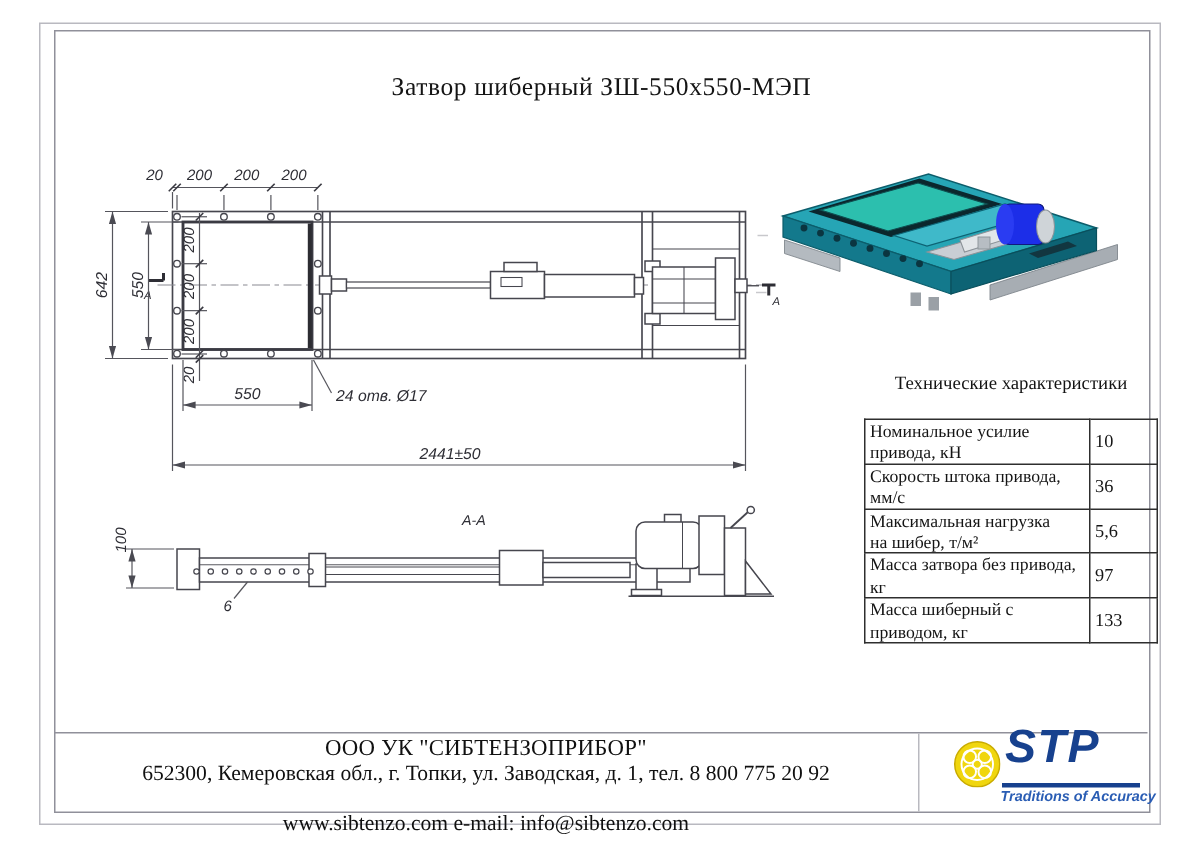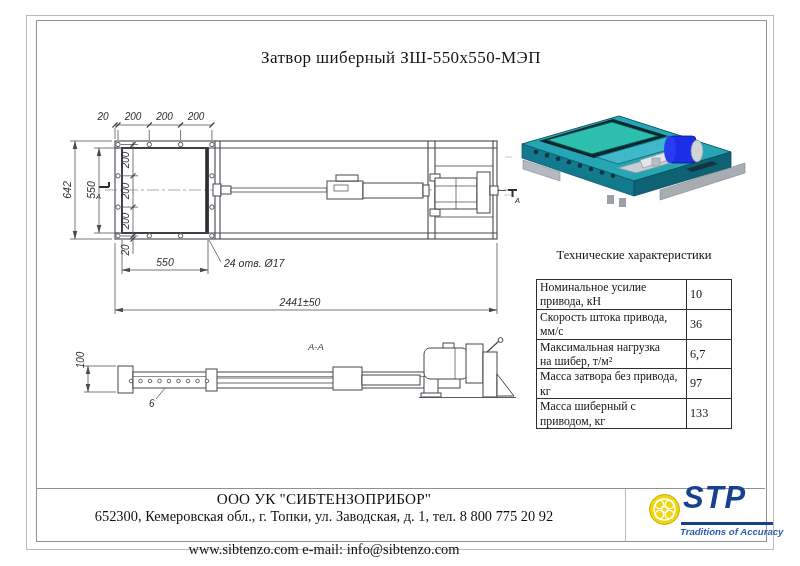--- a/index.html
+++ b/index.html
@@ -6,34 +6,34 @@
   #stage{position:relative;width:800px;height:566px;background:#ffffff;overflow:hidden;
          font-family:"Liberation Serif",serif;}
   .frame-outer{position:absolute;left:26px;top:15px;width:746px;height:533px;
                border:1px solid #b9b9c0;}
   .frame-inner{position:absolute;left:36px;top:20px;width:729px;height:520px;
                border:1px solid #90909a;}
   .doc-title{position:absolute;left:36px;top:48px;width:730px;text-align:center;
              font-size:17px;color:#141414;letter-spacing:.4px;}
   svg.draw{position:absolute;left:0;top:0;}
   
-  .specs{position:absolute;left:536px;top:248px;width:196px;color:#141414;}
+  .specs{position:absolute;left:576px;top:248px;width:196px;color:#141414;}
   .specs-title{font-size:12.5px;text-align:center;margin:0 0 16px 0;}
   .specs table{border-collapse:collapse;width:100%;font-size:11.8px;border-radius:16px;}
   .specs td{border:1px solid #2e2e2e;padding:0 3px;line-height:1.22;}
   .specs td.val{width:38px;font-size:12.2px;}
   
   .footer{position:absolute;left:36px;top:488px;width:729px;height:52px;
           border-top:1px solid #90909a;}
   .footer-text{position:absolute;left:0;top:1px;width:576px;text-align:center;color:#101010;}
   .footer-company{font-size:15.2px;letter-spacing:.2px;}
   .footer-address{font-size:14.4px;}
   .footer-contacts{font-size:14.4px;margin-top:16px;}
   .logo-box{position:absolute;left:576px;top:0;width:153px;height:52px;
-            border-left:1px solid #b9b9c0;margin-left:13px;}
+            border-left:1px solid #b9b9c0;}
   .logo-emblem{position:absolute;left:23px;top:5px;}
   .logo-text{position:absolute;left:57px;top:-9px;font-family:"Liberation Sans",sans-serif;
              font-weight:bold;font-style:italic;font-size:31px;color:#17418e;letter-spacing:1px;}
   .logo-rule{position:absolute;left:55px;top:33px;width:92px;height:3px;background:#17418e;}
   .logo-tagline{position:absolute;left:54px;top:37px;width:96px;text-align:center;
                 font-family:"Liberation Sans",sans-serif;font-weight:bold;font-style:italic;
                 font-size:9.6px;color:#2a5db4;white-space:nowrap;}
   text.dim{font-family:"Liberation Sans",sans-serif;font-style:italic;fill:#2e2e35;}
 </style>
 </head>
@@ -272,21 +272,21 @@
           <tr>
             <td class="lbl">Номинальное усилие привода, кН</td>
             <td class="val">10</td>
           </tr>
           <tr>
             <td class="lbl">Скорость штока привода, мм/с</td>
             <td class="val">36</td>
           </tr>
           <tr>
             <td class="lbl">Максимальная нагрузка<br>на шибер, т/м²</td>
-            <td class="val">6,7</td>
+            <td class="val">5,6</td>
           </tr>
           <tr>
             <td class="lbl">Масса затвора без привода, кг</td>
             <td class="val">97</td>
           </tr>
           <tr>
             <td class="lbl">Масса шиберный с приводом, кг</td>
             <td class="val">133</td>
           </tr>
         </tbody>

